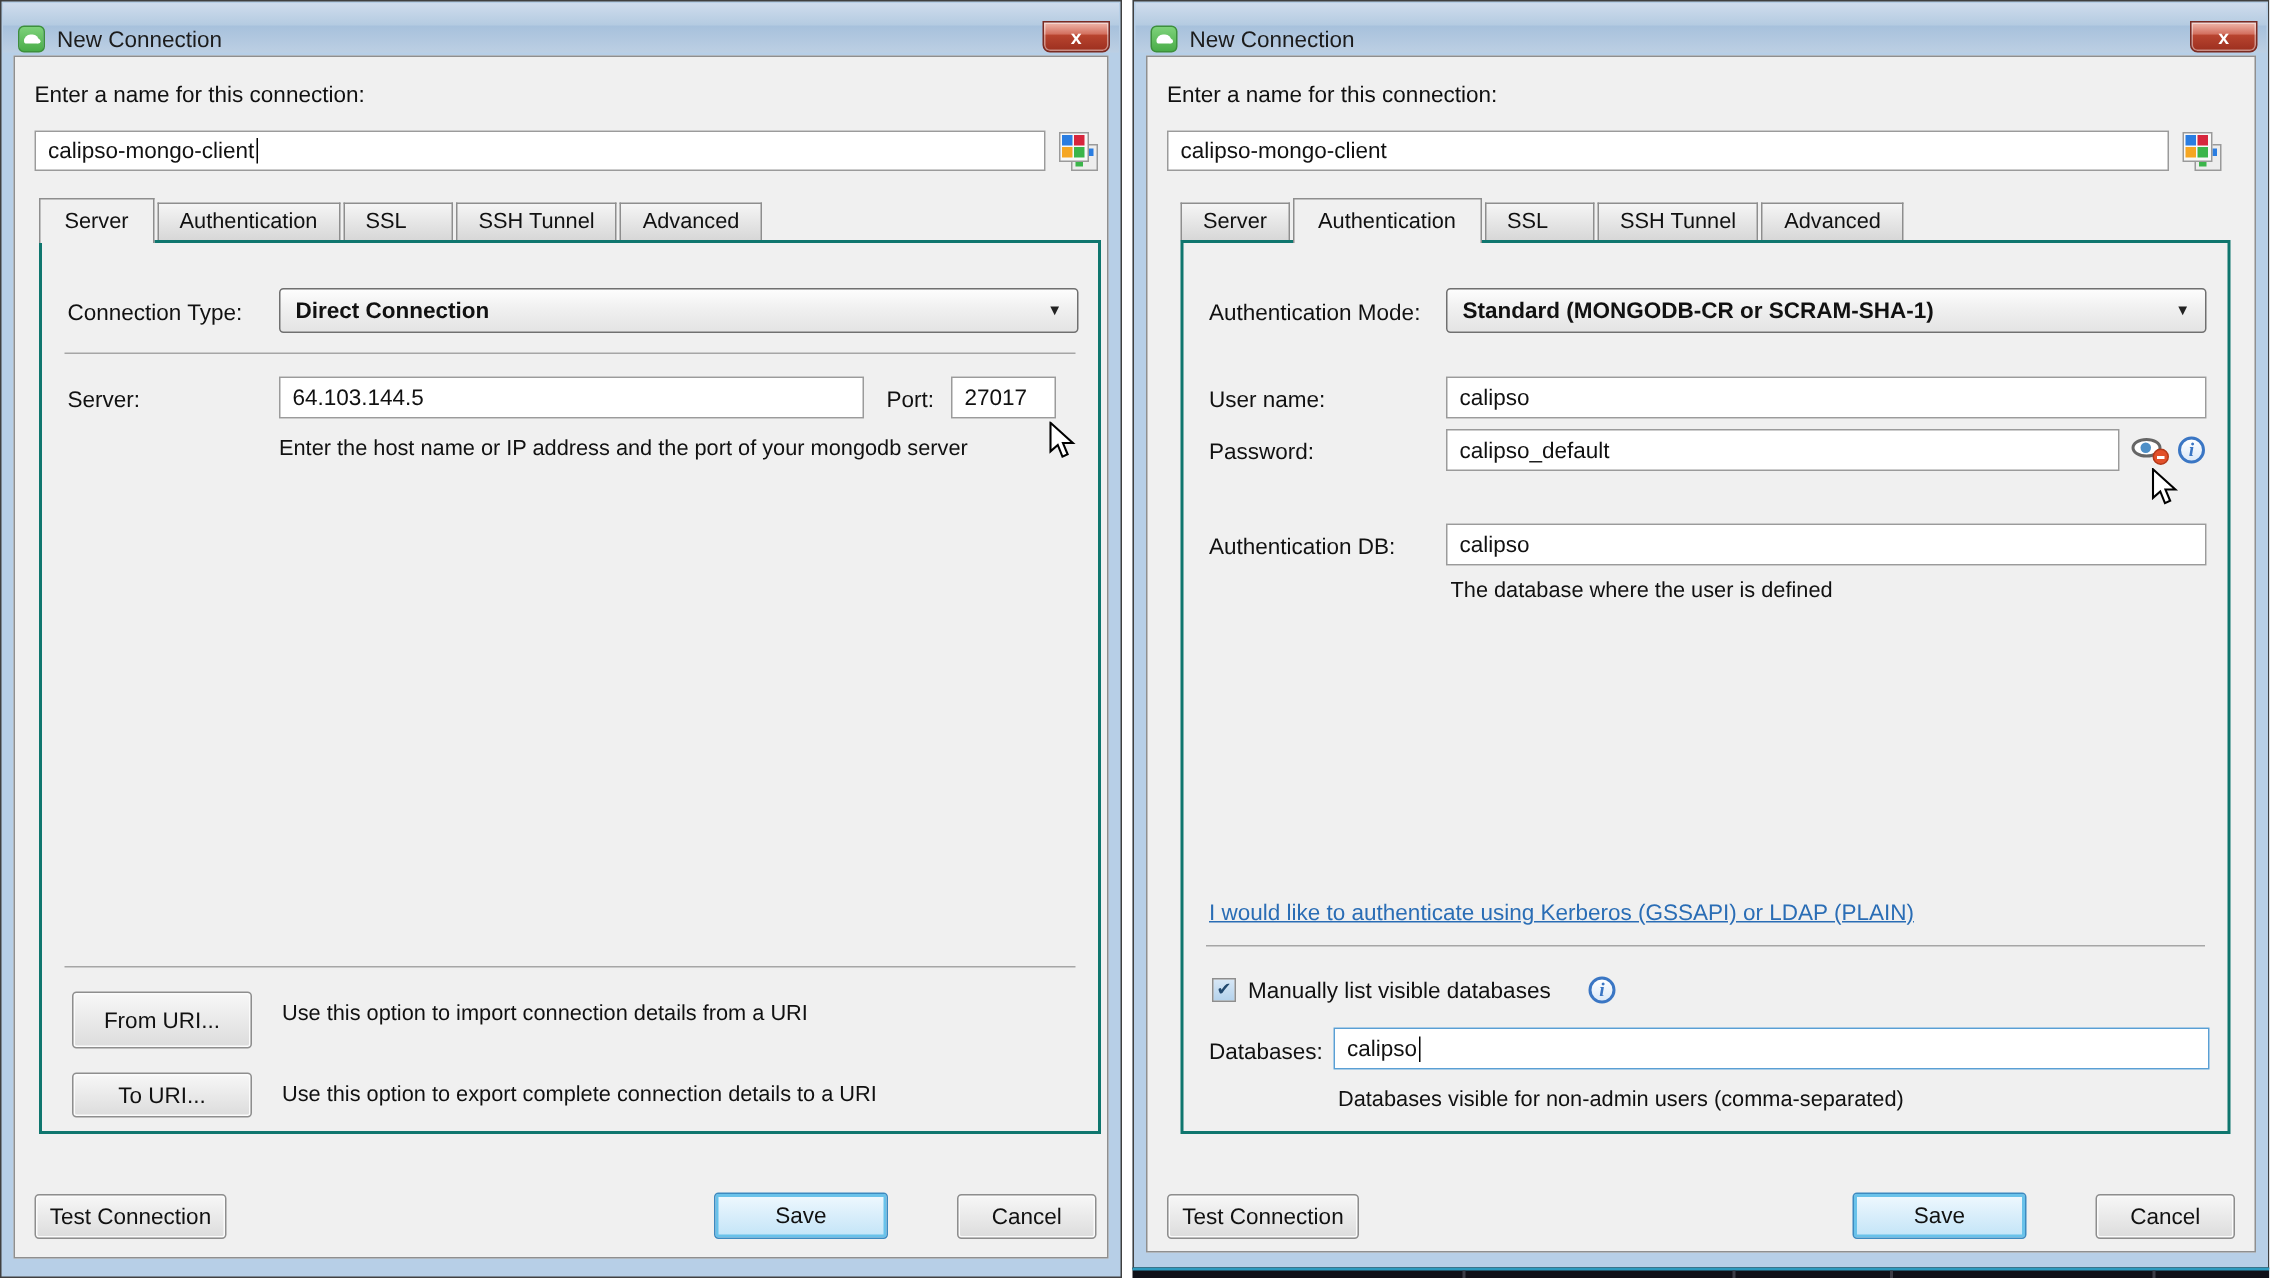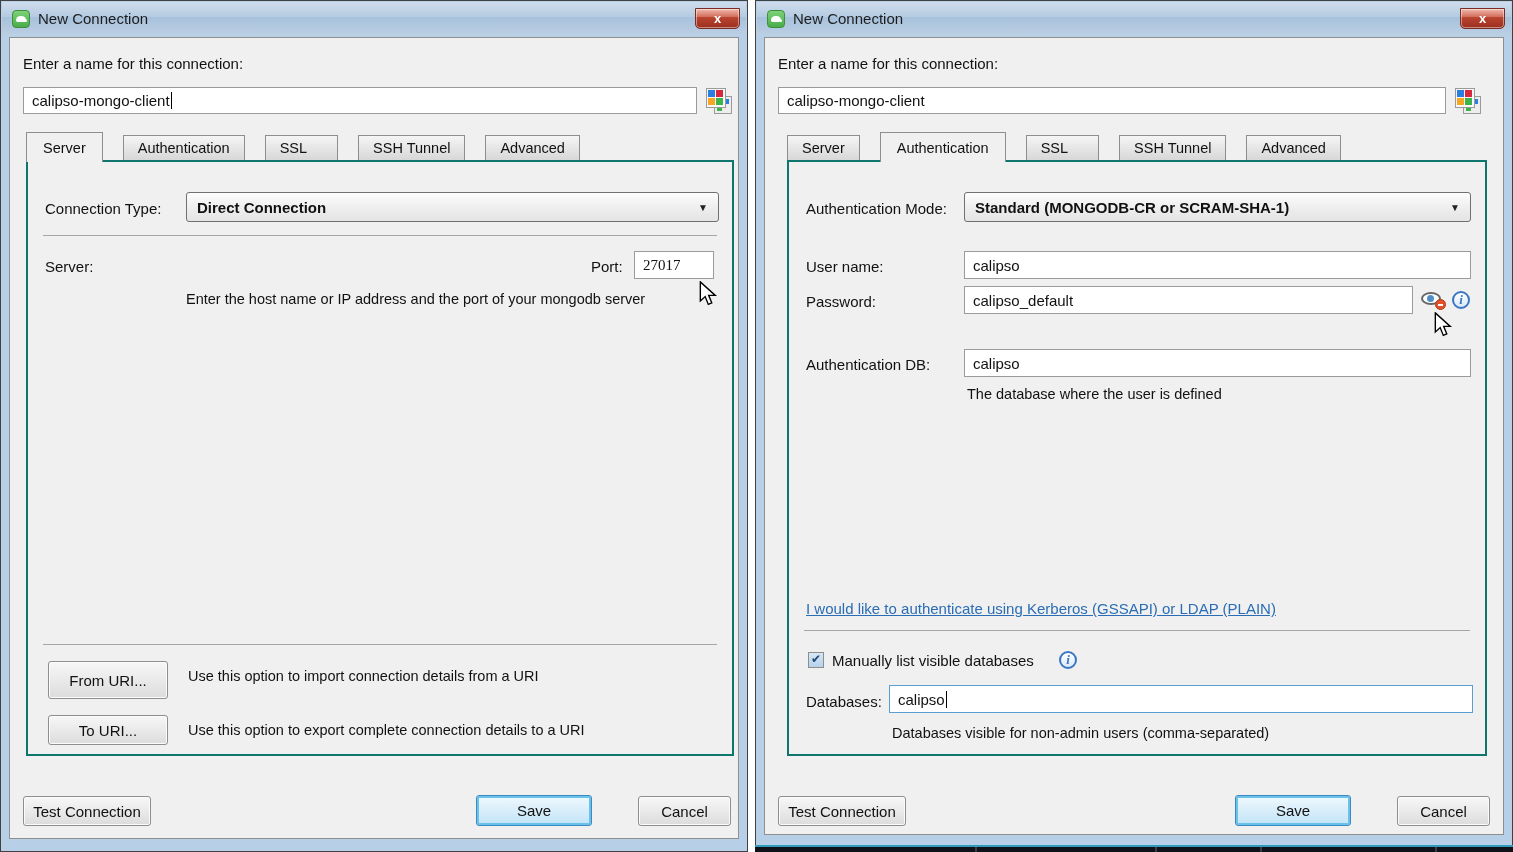--- a/index.html
+++ b/index.html
@@ -2,21 +2,21 @@
 <html><head>
 <meta charset="utf-8">
 <style>
   html,body{margin:0;padding:0;background:#fff;font-family:"Liberation Sans",sans-serif;}
   #canvas{position:relative;width:1513px;height:852px;background:#fff;overflow:hidden;}
 
   
   .win{position:absolute;top:0;border:1px solid #404040;background:#b7cfe7;box-sizing:border-box;}
   .titlebar{position:absolute;left:1px;right:1px;top:1px;height:33px;
     background:linear-gradient(#cfdced,#b4cbe1 45%,#a7c1dc 46%,#bccfe3);
-    display:flex;align-items:center;padding:0 6px;box-sizing:border-box;}
+    display:flex;align-items:flex-end;padding:0 6px;box-sizing:border-box;}
   .app-icon{width:18px;height:18px;border-radius:4px;margin:0 8px 0 4px;position:relative;
     background:linear-gradient(#7dd27a,#4aad49);border:1px solid #3d8f3c;box-sizing:border-box;}
   .app-icon::after{content:"";position:absolute;left:3px;top:5px;width:10px;height:6px;background:#fff;
     border-radius:5px 5px 2px 2px;}
   .app-icon::before{content:"";position:absolute;right:2px;top:8px;width:3px;height:3px;background:#fff;border-radius:50%;}
   .title-text{font-size:15px;color:#1c1c1c;}
   .close-btn{margin-left:auto;width:45px;height:21px;border-radius:0 0 5px 5px;
     background:linear-gradient(#f0b9ad,#d3705f 40%,#b8442f 45%,#9c2f1f);
     border:1px solid #7a2b22;box-shadow:inset 0 0 0 1px rgba(255,255,255,.45);
     color:#fff;font-size:13px;font-weight:bold;display:flex;align-items:center;justify-content:center;box-sizing:border-box;}
@@ -36,21 +36,21 @@
   .btn{position:absolute;border:1px solid #8e8e8e;border-radius:3px;box-sizing:border-box;
     background:linear-gradient(#f7f7f7,#ebebeb 45%,#dcdcdc);display:flex;align-items:center;justify-content:center;
     font-size:15px;color:#111;box-shadow:inset 0 0 0 1px #fbfbfb;}
   .btn.default{border:1px solid #3c8ac0;box-shadow:inset 0 0 0 2px #69c2ea;
     background:linear-gradient(#f0f9fe,#dbeffb 45%,#c2e4f7);}
   .divider{position:absolute;height:1px;background:#a6a6a6;}
 
   
   .tabs{position:absolute;display:flex;align-items:flex-end;height:32px;}
   .tab{border:1px solid #8e8e8e;border-bottom:none;padding:4px 14px 5px 14px;font-size:14.5px;color:#111;
-    background:linear-gradient(#f5f5f5,#e4e4e4 55%,#d6d6d6);margin-right:20px;white-space:nowrap;}
+    background:linear-gradient(#f5f5f5,#e4e4e4 55%,#d6d6d6);margin-right:2px;white-space:nowrap;}
   .tab.active{background:#f0f0f0;padding:7px 16px 6px 16px;position:relative;z-index:3;margin-bottom:-1px;}
   .panel{position:absolute;border:2px solid #0f766e;background:#f0f0f0;box-sizing:border-box;z-index:1;}
 
   
   .palette-icon{position:absolute;width:27px;height:27px;}
   .palette-icon .back,.palette-icon .front{position:absolute;border:1px solid #9a9a9a;background:#ededed;box-sizing:border-box;}
   .palette-icon .back{left:8px;top:8px;width:18px;height:18px;}
   .palette-icon .front{left:0;top:0;width:20px;height:20px;background:#f8f8f8;display:grid;
     grid-template-columns:7px 7px;grid-template-rows:7px 7px;gap:1px;padding:1px;}
   .dot{width:7px;height:7px;}
@@ -123,22 +123,25 @@
       <div class="panel" style="left:16px;top:122px;width:708px;height:596px;">
         <div class="lbl" style="left:17px;top:38px;">Connection Type:</div>
         <div class="combo" style="left:158px;top:30px;width:533px;height:30px;">
           <span>Direct Connection</span>
           <span class="arrow">▼</span>
         </div>
 
         <div class="divider" style="left:15px;right:15px;top:73px;"></div>
 
         <div class="lbl" style="left:17px;top:96px;">Server:</div>
+        <div class="tb" style="left:158px;top:89px;width:390px;height:28px;">
+          <span>64.103.144.5</span>
+        </div>
         <div class="lbl" style="left:563px;top:96px;">Port:</div>
-        <div class="tb" style="left:606px;top:89px;width:80px;height:28px;font-family:Liberation Serif, serif;">
+        <div class="tb" style="left:606px;top:89px;width:70px;height:28px;">
           <span>27017</span>
         </div>
         <div class="help" style="left:158px;top:129px;">Enter the host name or IP address and the port of your mongodb server</div>
 
         <div class="divider" style="left:15px;right:15px;top:482px;"></div>
 
         <div class="btn" style="left:20px;top:499px;width:120px;height:38px;">From URI...</div>
         <div class="help" style="left:160px;top:506px;">Use this option to import connection details from a URI</div>
 
         <div class="btn" style="left:20px;top:553px;width:120px;height:30px;">To URI...</div>

